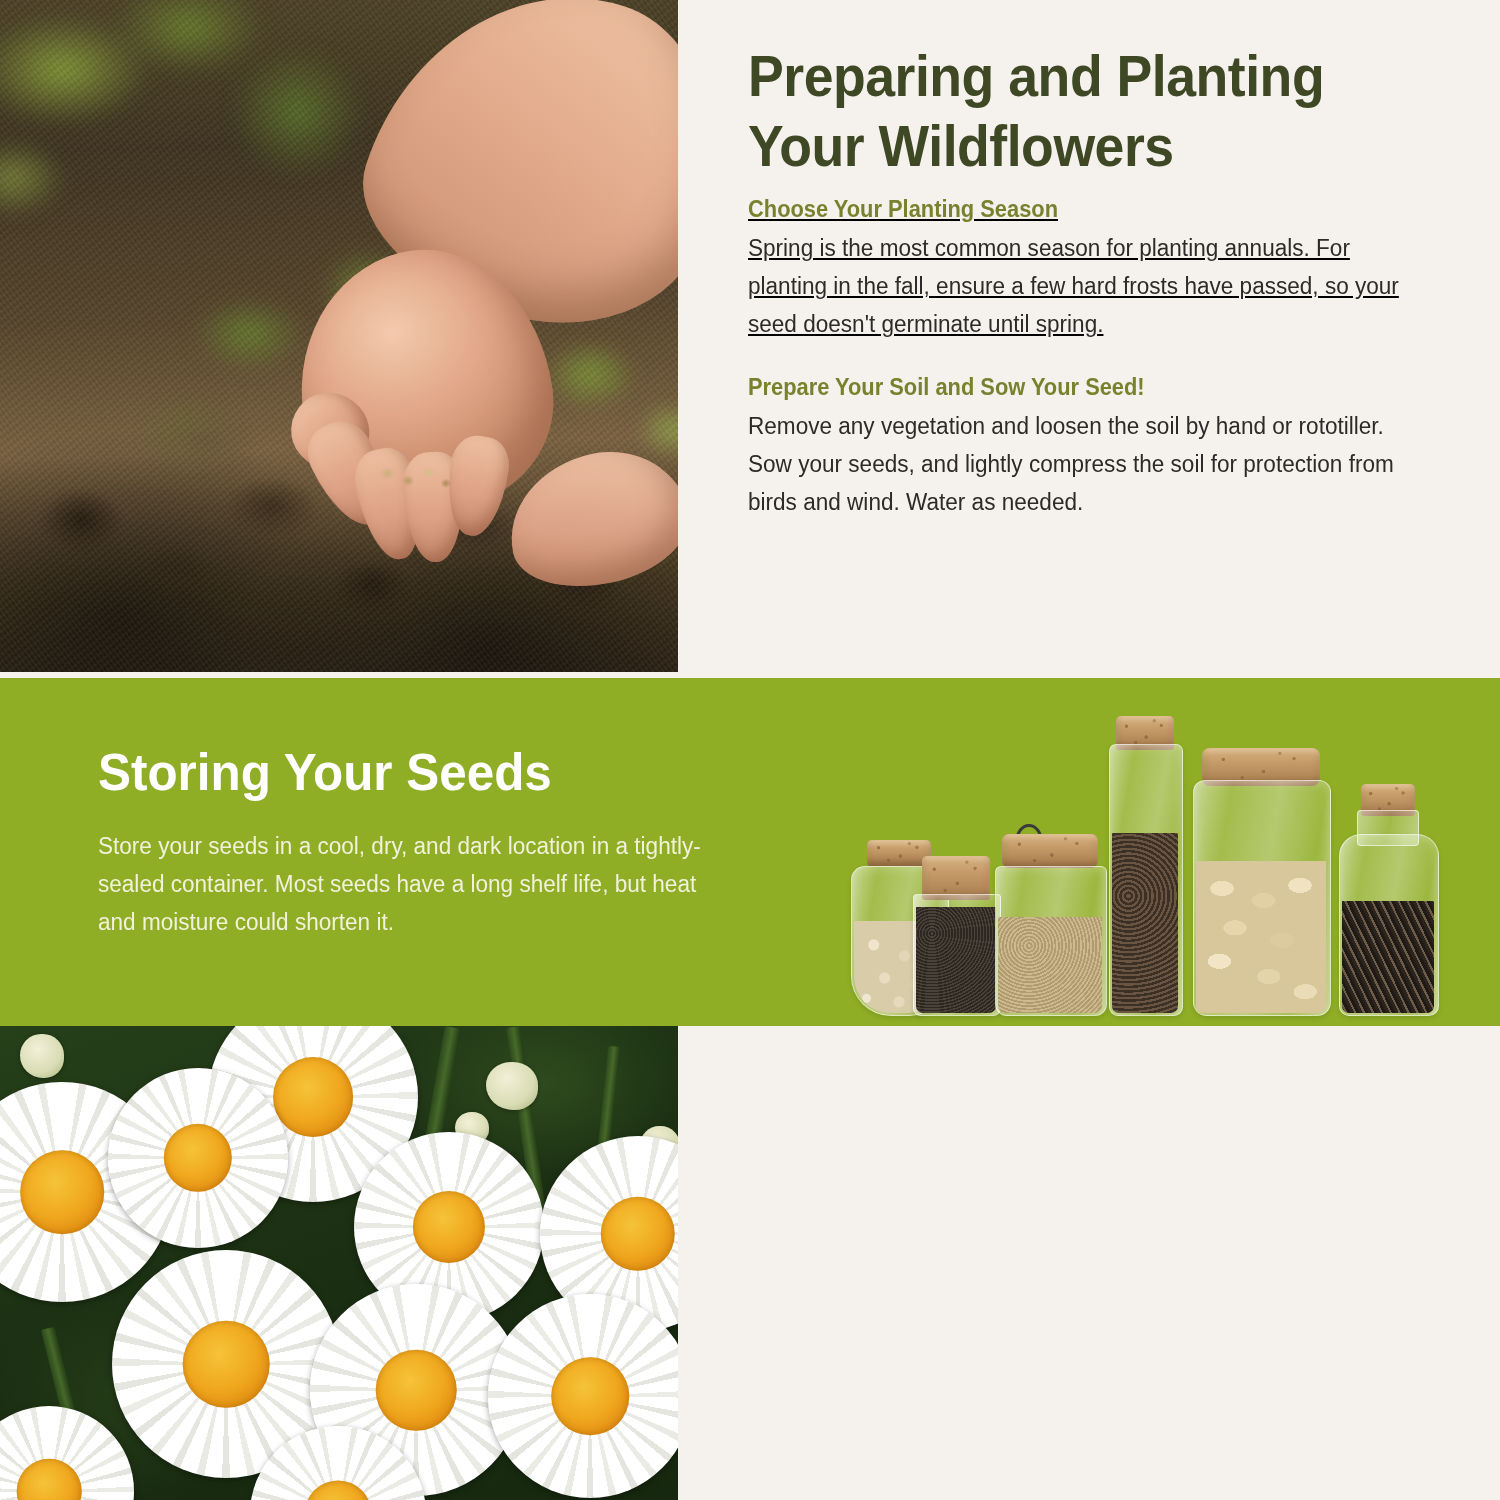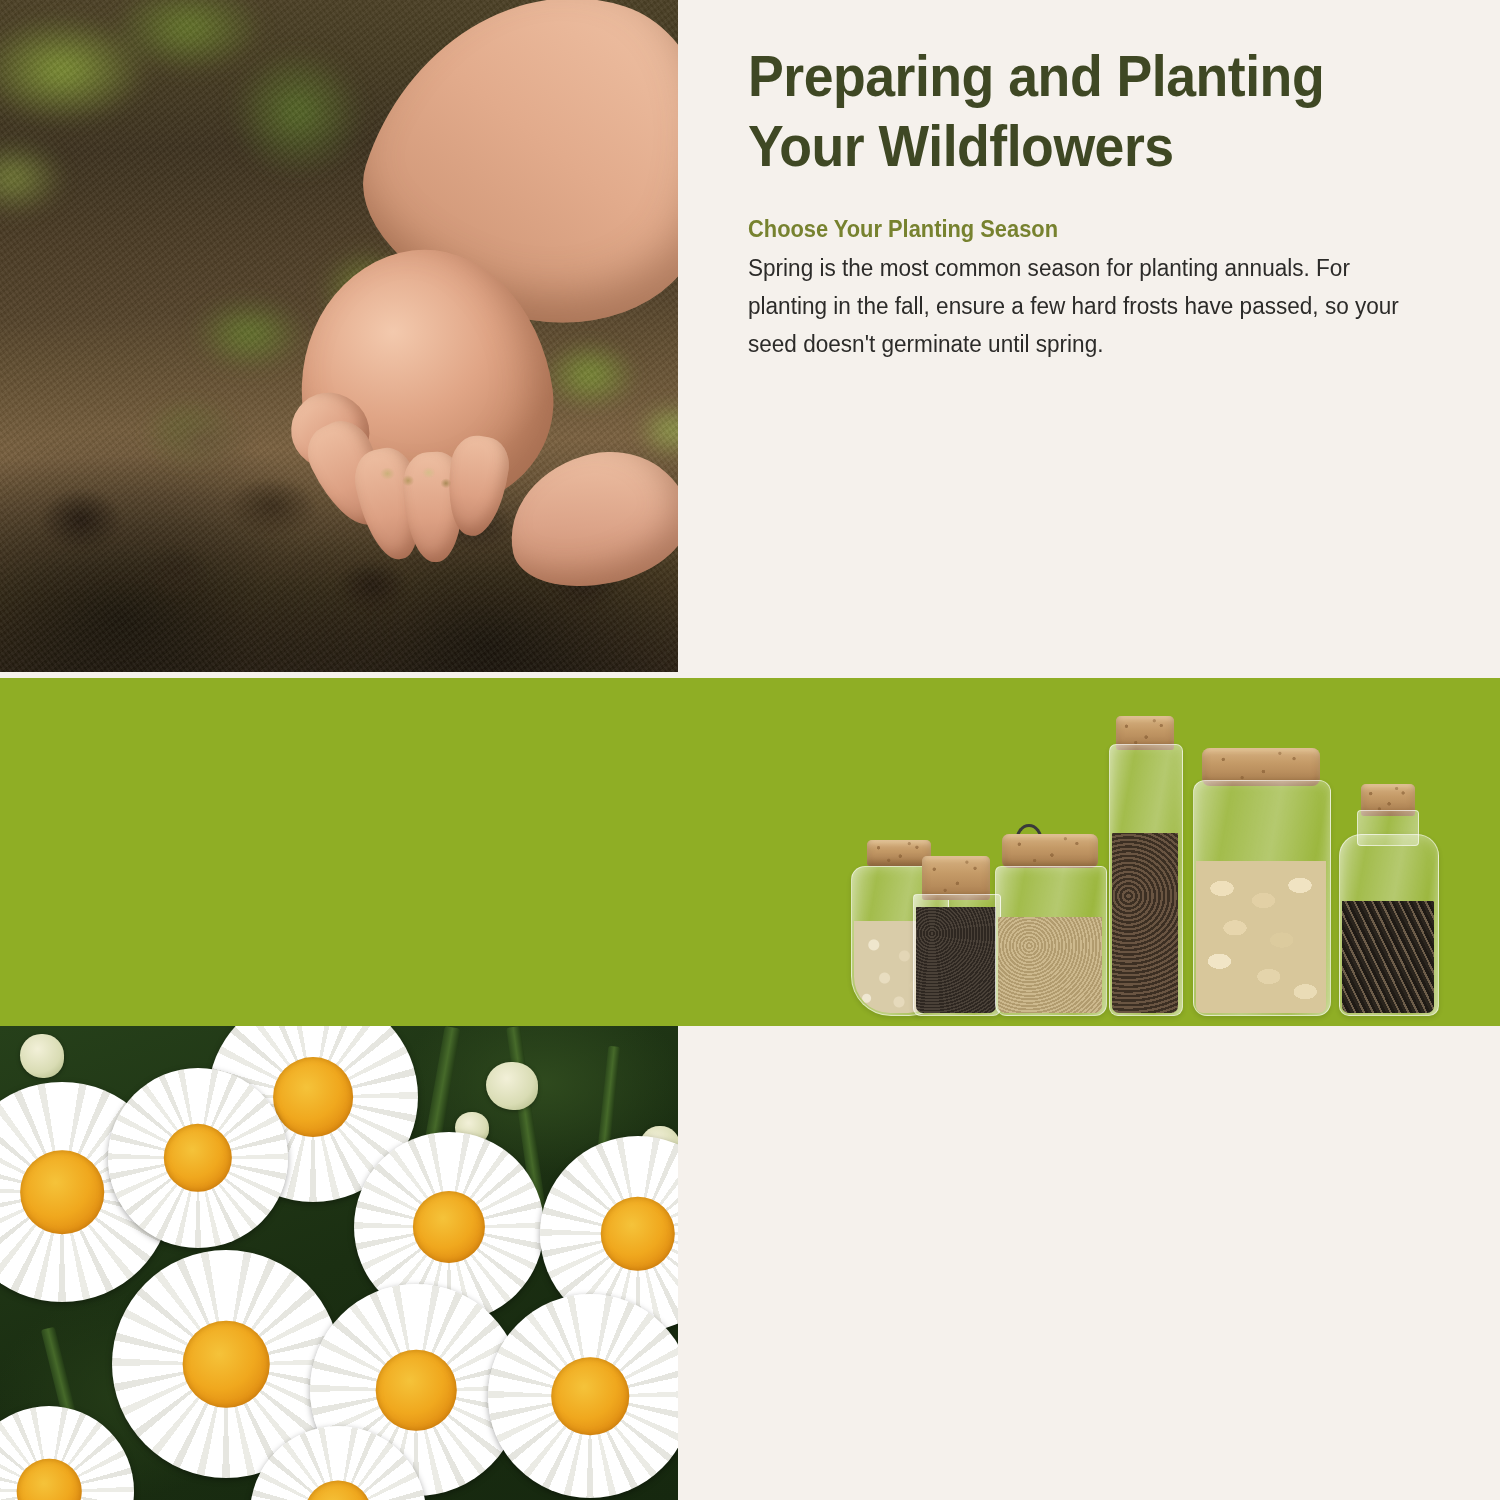--- a/index.html
+++ b/index.html
@@ -164,21 +164,21 @@
     font-size: 57px;
     line-height: 1.22;
     font-weight: 700;
     color: #3F4824;
     letter-spacing: -0.5px;
     font-stretch: condensed;
     transform: scaleX(.94);
     transform-origin: left top;
   }
   .block { margin-top: 30px; }
-  .block:first-of-type { margin-top: 34px; }
+  .block:first-of-type { margin-top: 14px; text-decoration: underline; }
   h2.sub {
     margin: 0 0 4px 0;
     font-size: 23px;
     line-height: 1.3;
     font-weight: 700;
     color: #77822F;
     transform: scaleX(.95);
     transform-origin: left center;
   }
   p.body {
@@ -435,25 +435,33 @@
 
     <div class="panel-top">
       <h1 class="head-big">Preparing and Planting Your Wildflowers</h1>
 
       <div class="block">
         <h2 class="sub">Choose Your Planting Season</h2>
         <p class="body">Spring is the most common season for planting annuals. For planting in the fall, ensure a few hard frosts have passed, so your seed doesn't germinate until spring.</p>
       </div>
 
 
+      <div class="block">
+        <h2 class="sub">Prepare Your Soil and Sow Your Seed!</h2>
+        <p class="body">Remove any vegetation and loosen the soil by hand or rototiller. Sow your seeds, and lightly compress the soil for protection from birds and wind. Water as needed.</p>
+      </div>
     </div>
   </div>
 
   <div class="sec-green">
 
+    <div class="green-text">
+      <h1 class="head-white">Storing Your Seeds</h1>
+      <p class="body-light">Store your seeds in a cool, dry, and dark location in a tightly-sealed container. Most seeds have a long shelf life, but heat and moisture could shorten it.</p>
+    </div>
 
     <div class="jars">
 
       <div class="jar" style="left:6px; width:96px; height:176px;">
         <div class="cork" style="top:0; width:64px; height:26px;">
           <div class="cork-speck"></div>
         </div>
         <div class="glass" style="height:148px; border-radius:14px 14px 40px 40px;"></div>
         <div class="fill seed-beans" style="height:92px; border-radius:0 0 36px 36px;"></div>
       </div>

